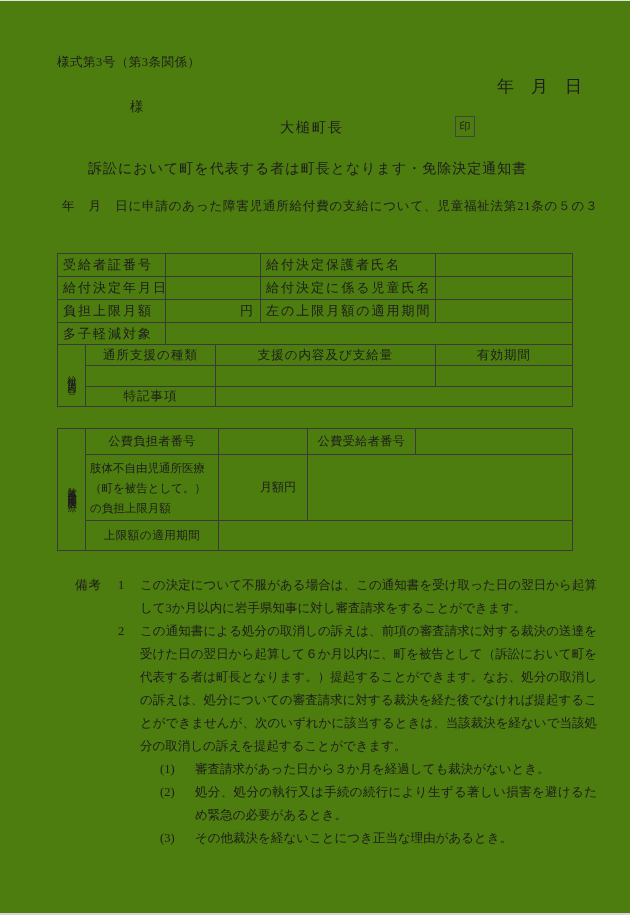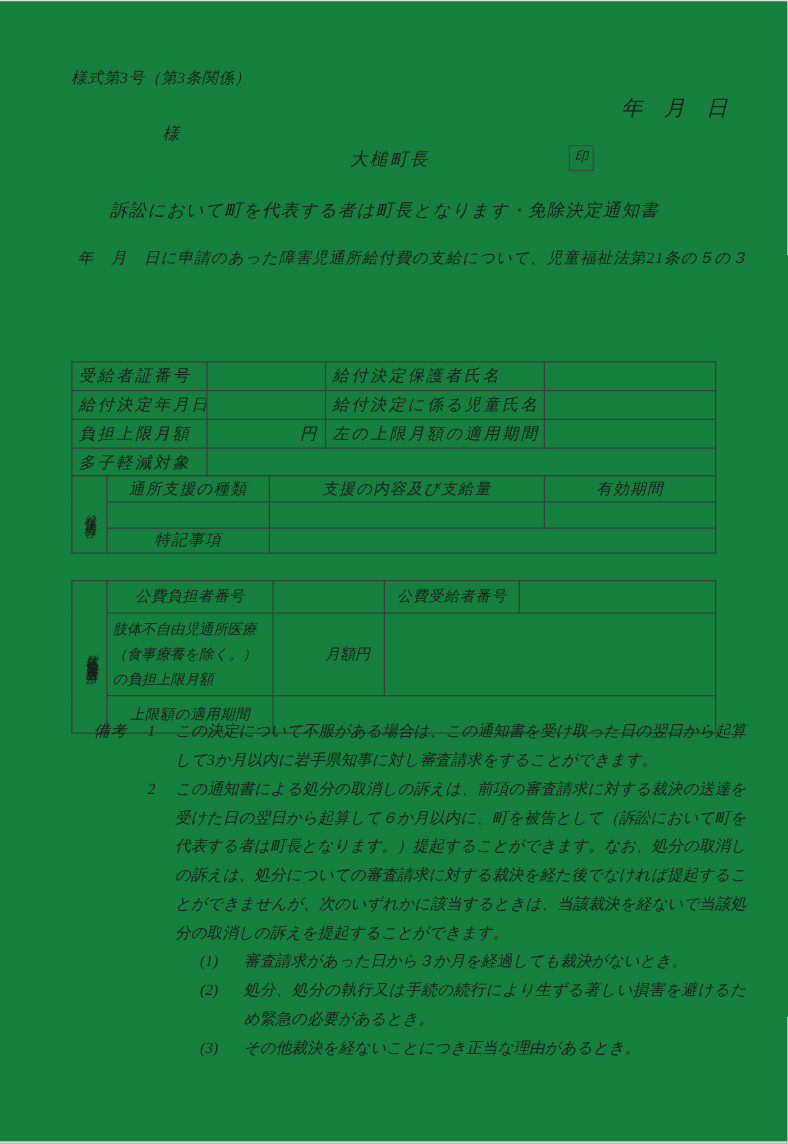--- a/index.html
+++ b/index.html
@@ -1,41 +1,40 @@
 <!DOCTYPE html>
 <html><head>
 <meta charset="utf-8">
 <style>
   html,body{margin:0;padding:0;background:#ffffff;}
   .page{
-    position:relative;width:630px;height:915px;background:#15803d;
+    position:relative;width:630px;height:915px;background:#4d7c0f;
     font-family:"Liberation Serif","DejaVu Serif",serif;color:#1c1c1c;
     overflow:hidden;
-    font-style:italic;
   }
   .edge-top{position:absolute;top:0;left:0;width:630px;height:1px;background:#e3e3e3;}
   .edge-bottom{position:absolute;bottom:0;left:0;width:630px;height:2px;background:#d6d6d6;}
 
   .form-number{position:absolute;left:57px;top:54px;font-size:12.5px;letter-spacing:0.5px;}
   .issue-date{position:absolute;left:497px;top:75px;font-size:17px;}
   .addressee{position:absolute;left:130px;top:98px;font-size:13.5px;}
   .issuer{position:absolute;left:280px;top:119px;font-size:14px;letter-spacing:2px;}
   .seal{
     position:absolute;left:455px;top:116px;width:18px;height:19px;
     border:1px solid #444;font-size:11px;line-height:19px;text-align:center;
   }
   .doc-title{position:absolute;left:88px;top:160px;font-size:14px;letter-spacing:1px;}
 
   .body-text{position:absolute;left:33px;top:194px;width:566px;font-size:12.5px;
     line-height:25px;letter-spacing:0.8px;}
   .body-text .l1{text-indent:29px;}
 
   .tbl-wrap1{position:absolute;left:57px;top:253px;}
   .tbl-wrap2{position:absolute;left:57px;top:428px;}
-  table{border-collapse:collapse;table-layout:fixed;width:515px;margin-top:36px;}
+  table{border-collapse:collapse;table-layout:fixed;width:515px;}
   td{border:1px solid #3a3a3a;font-size:13px;vertical-align:middle;padding:0;
      overflow:hidden;white-space:nowrap;}
   .t1b{margin-top:-1px;padding-left:20px;}
   .lbl{text-align:left;padding-left:5px;letter-spacing:2px;}
   .val{}
   .unit-cell{text-align:right;padding-right:7px;letter-spacing:0;}
   .ctr{text-align:center;letter-spacing:1px;font-size:12.5px;}
   .t1a td{height:22px;}
   .t1a .r4 td{height:21px;}
   .t1b td{height:20px;}
@@ -163,21 +162,21 @@
           <span class="vtext long">肢体不自由児通所医療</span>
         </td>
         <td class="ctr small-lbl">公費負担者番号</td>
         <td class="val"></td>
         <td class="ctr small-lbl">公費受給者番号</td>
         <td class="val"></td>
       </tr>
       <tr class="r2">
         <td class="cap-label">
           <div>肢体不自由児通所医療</div>
-          <div>（食事療養を除く。）</div>
+          <div>（町を被告として。）</div>
           <div>の負担上限月額</div>
         </td>
         <td class="amount-cell">
           <div class="amount-inner">
             <span>月額</span>
             <span>円</span>
           </div>
         </td>
         <td class="val" colspan="2"></td>
       </tr>

